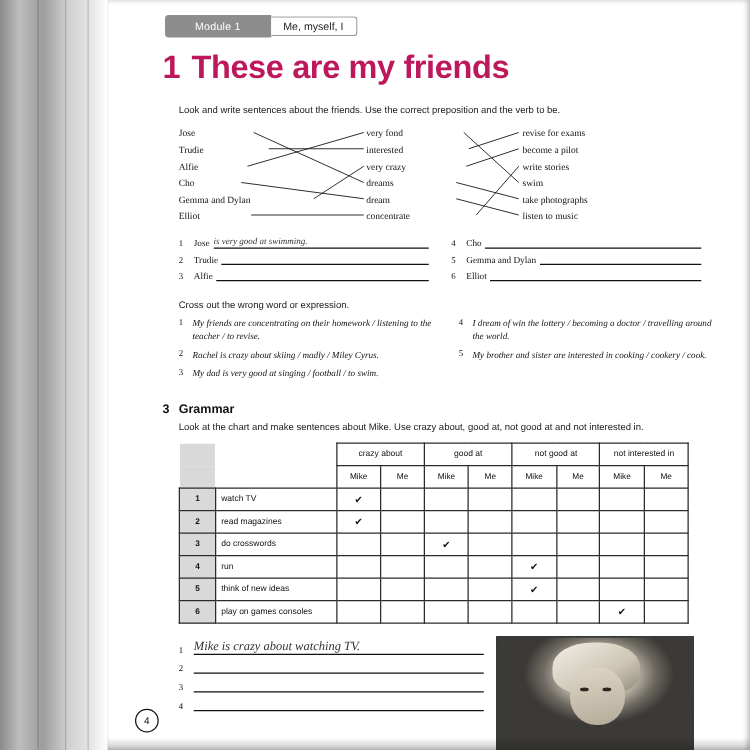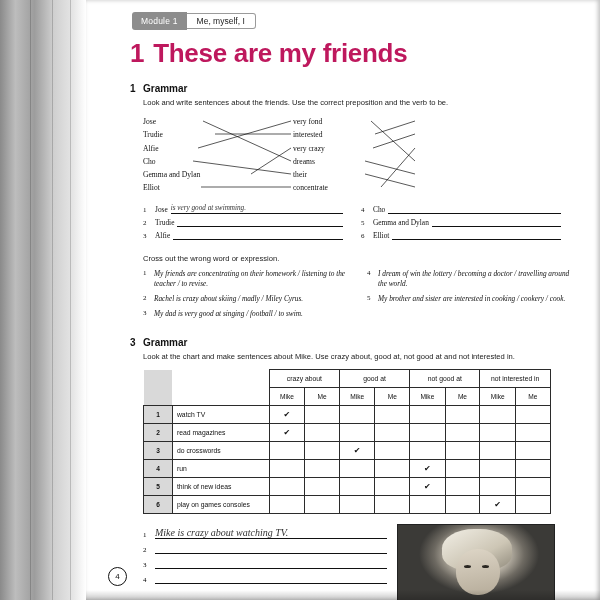--- a/index.html
+++ b/index.html
@@ -18,21 +18,21 @@
     position:absolute;left:86px;top:0;width:514px;height:600px;background:#ffffff;
     box-shadow:-2px 0 4px rgba(0,0,0,.25) inset;
   }
   .page-inner{position:absolute;left:22px;top:12px;width:470px;}
 
   
   .chips{display:flex;align-items:center;gap:0;margin-left:24px;}
   .chip{
     font-family:"Liberation Sans", sans-serif;
     font-size:8.5px;color:#ffffff;background:#8d8d8d;
-    padding:4px 9px;border-radius:3px 0 0 3px;letter-spacing:.2px;
+    padding:4px 24px;border-radius:3px 0 0 3px;letter-spacing:.2px;
   }
   .chip2{
     font-family:Liberation Sans, sans-serif;
     font-size:8.5px;color:#222;background:#ffffff;border:1px solid #9a9a9a;border-left:none;
     padding:2px 10px;border-radius:0 3px 3px 0;
   }
 
   .title{
     margin:8px 0 2px 22px;
     font-family:"Liberation Sans", sans-serif;
@@ -135,23 +135,20 @@
       <div class="chips">
         <span class="chip">Module 1</span>
         <span class="chip2">Me, myself, I</span>
       </div>
 
       <div class="title">
         <span class="num">1</span><span>These are my friends</span>
       </div>
 
       <div class="section">
-        <div class="sec-head">
-          <span class="n">1</span><span>Grammar</span>
-        </div>
         <div class="sec-sub">Look and write sentences about the friends. Use the correct preposition and the verb to be.</div>
 
         <div class="match">
           <svg width="430" height="80">
             <g stroke="#111" stroke-width="0.7" fill="none">
               <line x1="60" y1="6" x2="148" y2="46"></line>
               <line x1="72" y1="19" x2="148" y2="19"></line>
               <line x1="55" y1="33" x2="148" y2="6"></line>
               <line x1="50" y1="46" x2="148" y2="59"></line>
               <line x1="108" y1="59" x2="148" y2="33"></line>
@@ -170,22 +167,30 @@
             <div>Alfie</div>
             <div>Cho</div>
             <div>Gemma and Dylan</div>
             <div>Elliot</div>
           </div>
           <div class="col colB">
             <div>very fond</div>
             <div>interested</div>
             <div>very crazy</div>
             <div>dreams</div>
-            <div>their</div>
+            <div>dream</div>
             <div>concentrate</div>
+          </div>
+          <div class="col colC">
+            <div>revise for exams</div>
+            <div>become a pilot</div>
+            <div>write stories</div>
+            <div>swim</div>
+            <div>take photographs</div>
+            <div>listen to music</div>
           </div>
         </div>
 
         <div class="answers">
           <div class="ans-col">
             <div class="ans-row">
               <span class="idx">1</span>
               <span class="name">Jose</span>
               <span class="fill">is very good at swimming.</span>
             </div>

